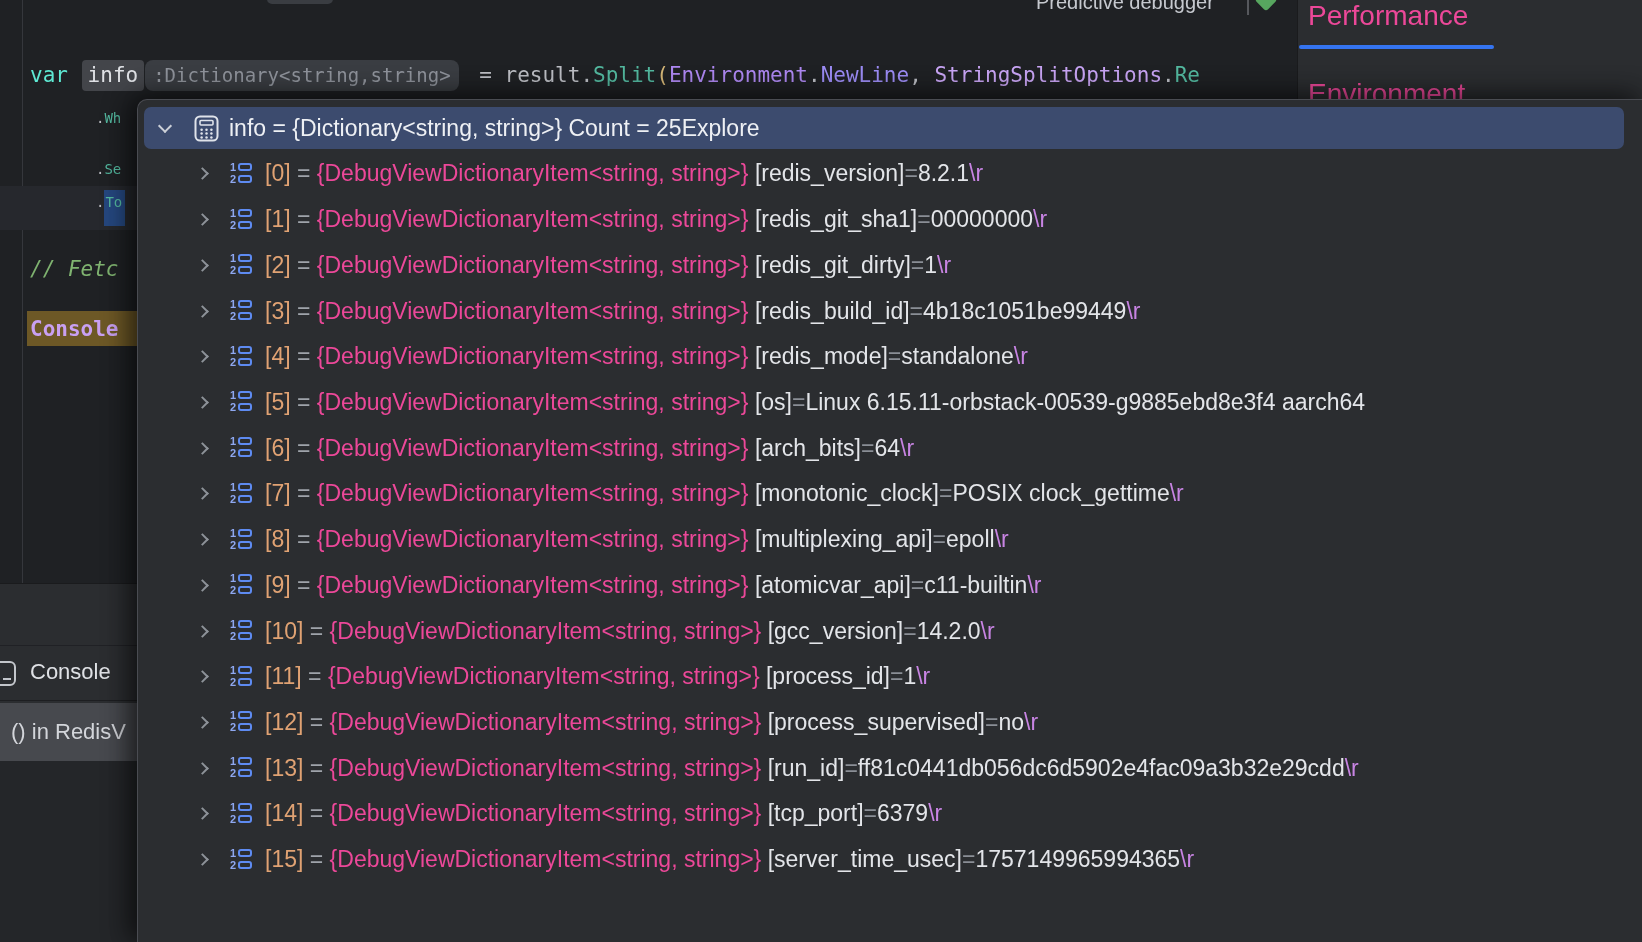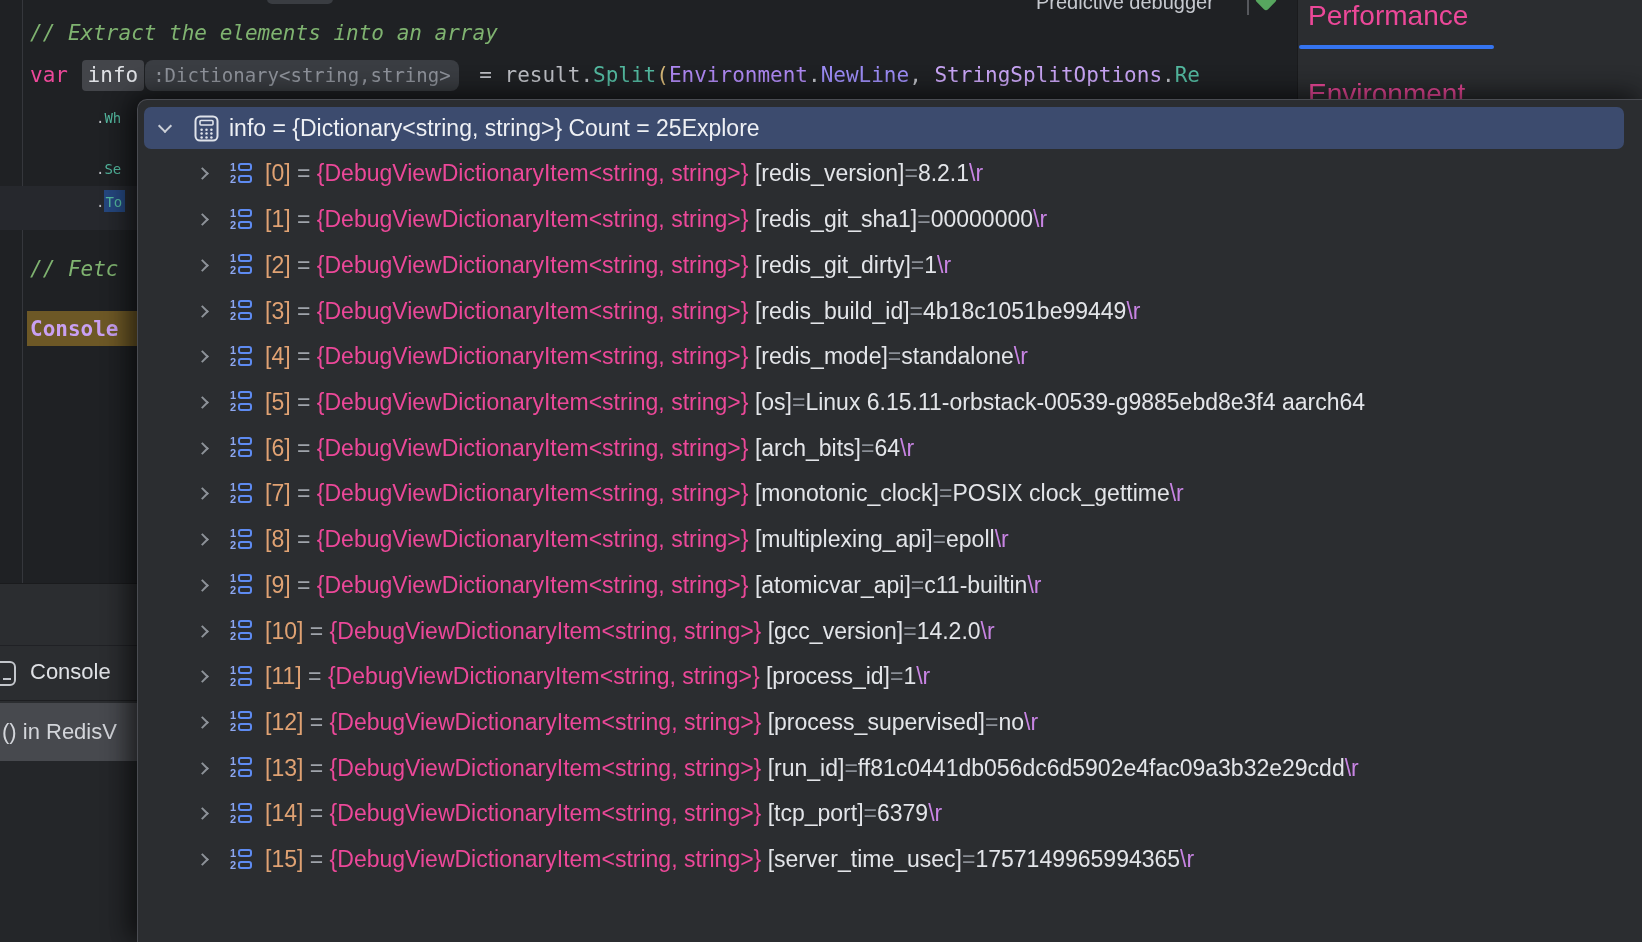--- a/index.html
+++ b/index.html
@@ -13,26 +13,26 @@
 
   
   .editor{position:absolute;left:0;top:0;width:1300px;height:583px;background:#1f2124}
   .gutter-line{position:absolute;left:22px;top:0;width:1px;height:583px;background:#35373c}
   .caret-line{position:absolute;left:0;top:186px;width:1300px;height:44px;background:#26282d}
   .code{position:absolute;font-family:"DejaVu Sans Mono",monospace;font-size:21px;line-height:27px;white-space:pre}
   .comment{color:#7fb370;font-style:italic}
   .c1{left:30px;top:20px}
   .c2{left:30px;top:256px}
   .line2{left:30px;top:58px;display:flex;align-items:center;height:34px}
-  .tok-kw{color:#ec4899}.tok-plain{color:#bcbec4}.tok-method{color:#53b89f}
+  .tok-kw{color:#5eead4}.tok-plain{color:#bcbec4}.tok-method{color:#53b89f}
   .tok-paren{color:#d5b778}.tok-cls1{color:#ae88f2}.tok-prop{color:#9c8cf5}.tok-enum{color:#c9a5f5}
   .tok-evalbox{color:#dfe1e5;background:#43454a;border-radius:4px;padding:2px 6px;margin:0 1px}
   .tok-inlay{color:#8f939b;background:#3a3d42;border-radius:8px;padding:2px 8px;font-size:19px;margin-right:8px}
   .chain-line{position:absolute;left:96px;font-family:"DejaVu Sans Mono",monospace;font-size:14px;line-height:27px;white-space:pre}
-  .sel-box{background:#25477e;padding:4px 3px 2px 1px}
+  .sel-box{background:#25477e;padding:4px 3px 16px 1px}
   .inlay-remnant{position:absolute;left:267px;top:-6px;width:66px;height:10px;background:#3a3d42;border-radius:5px}
   .exec-line{position:absolute;left:27px;top:311px;width:111px;height:35px;background:var(--exec-bg);display:flex;align-items:center}
   .exec-line span{font-family:"DejaVu Sans Mono",monospace;font-weight:bold;font-size:21px;color:var(--exec-fg);padding-left:3px;white-space:pre}
 
   
   .predictive{position:absolute;top:-9px;left:1036px;font-size:20px;color:#c6c9cf;white-space:pre}
   .toolbar-divider{position:absolute;left:1247px;top:0;width:2px;height:15px;background:#56585d}
   .run-diamond{position:absolute;left:1258px;top:-8px;width:16px;height:16px;background:#57a65f;border-radius:3px;transform:rotate(45deg)}
 
   
@@ -42,21 +42,21 @@
   .tab-environment{top:78px}
   .tab-underline{position:absolute;left:1px;top:45px;width:195px;height:4px;background:var(--accent);border-radius:2px}
 
   
   .bottom-panel{position:absolute;left:0;top:583px;width:1642px;height:359px;background:#2b2d30;border-top:1px solid #1a1b1d}
   .console-row{position:absolute;left:0;top:61px;width:400px;height:56px;border-top:1px solid #202125;border-bottom:1px solid #1d1e21}
   .terminal-icon{position:absolute;left:-12px;top:15px;width:28px;height:25px;border:2px solid #c3c6cb;border-radius:6px}
   .terminal-icon::after{content:"";position:absolute;right:3px;bottom:4px;width:8px;height:2px;background:#c3c6cb}
   .console-label{position:absolute;left:30px;top:13px;font-size:22px;color:#dfe1e5;white-space:pre}
   .frame-row{position:absolute;left:0;top:119px;width:400px;height:58px;background:#47494e;display:flex;align-items:center}
-  .frame-row span{font-size:22px;color:#d3d5da;padding-left:2px;white-space:pre}
+  .frame-row span{font-size:22px;color:#d3d5da;padding-left:11px;white-space:pre}
   .frames-rest{position:absolute;left:0;top:177px;width:400px;height:182px;background:#242629}
 
   
   .popup{position:absolute;left:137px;top:99px;width:1505px;height:843px;background:#2b2d30;
          border-left:1px solid #4a4c52;border-top:1px solid #4a4c52;border-top-left-radius:10px;
          box-shadow:-10px 0 26px rgba(0,0,0,.45),0 -6px 26px rgba(0,0,0,.35);overflow:hidden}
   .popup-header{position:absolute;left:6px;top:7px;width:1480px;height:42px;background:var(--selection);
                 border-radius:7px;display:flex;align-items:center;font-size:23px;color:#eef0f4;white-space:pre}
   .chev-down{width:10px;height:10px;border-right:2px solid #ccd0d8;border-bottom:2px solid #ccd0d8;
              transform:rotate(45deg);margin:-4px 0 0 16px;flex:none}
@@ -82,21 +82,20 @@
 </style>
 </head>
 <body>
 
 <div class="stage">
 
   <div class="editor">
     <div class="gutter-line"></div>
     <div class="caret-line"></div>
     <div class="inlay-remnant"></div>
-    <div class="code comment c1">// Extract the elements into an array</div>
     <div class="code line2" id="line2"><span class="tok-kw">var</span><span class="tok-plain"> </span><span class="tok-evalbox">info</span><span class="tok-inlay">:Dictionary&lt;string,string&gt;</span><span class="tok-plain"> = </span><span class="tok-plain">result</span><span class="tok-plain">.</span><span class="tok-method">Split</span><span class="tok-paren">(</span><span class="tok-cls1">Environment</span><span class="tok-plain">.</span><span class="tok-prop">NewLine</span><span class="tok-plain">, </span><span class="tok-enum">StringSplitOptions</span><span class="tok-plain">.</span><span class="tok-method">Re</span></div>
     <div id="chains">
         <div class="chain-line" style="top: 105px;"><span class="tok-plain">.</span><span class="tok-method">Wh</span></div>
         <div class="chain-line" style="top: 147px; margin-top: 9px;"><span class="tok-plain">.</span><span class="tok-method">Se</span></div>
         <div class="chain-line" style="top: 189px;"><span class="tok-plain">.</span><span class="tok-method sel-box">To</span></div>
       </div>
     <div class="code comment c2">// Fetc</div>
     <div class="exec-line">
       <span>Console</span>
     </div>

